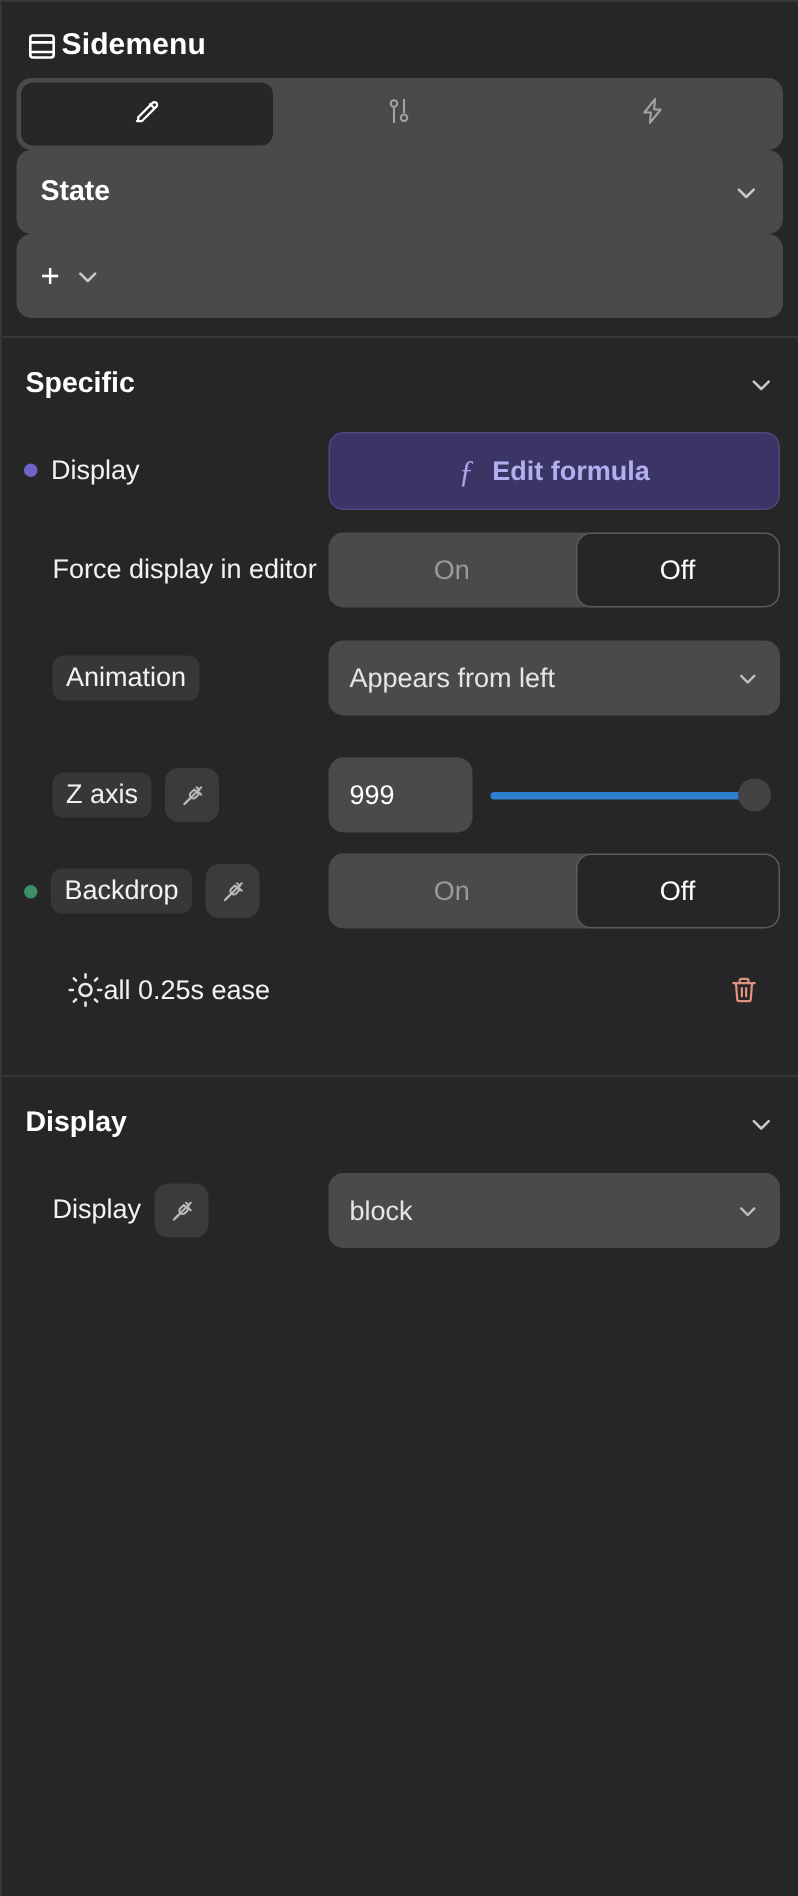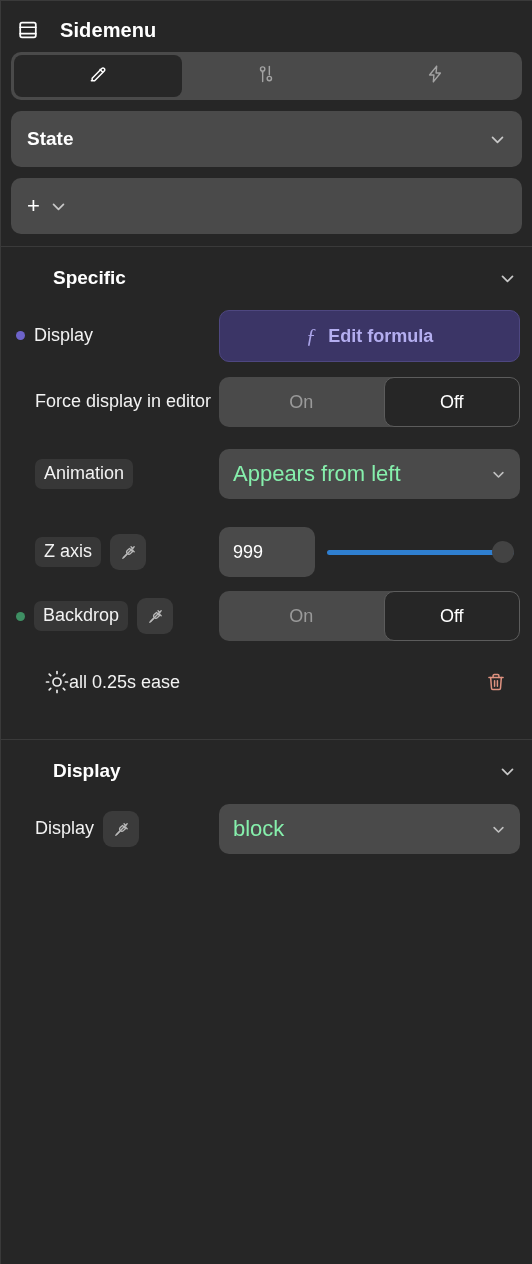--- a/index.html
+++ b/index.html
@@ -20,34 +20,34 @@
     border-left: 1px solid #3a3a3a;
     border-top: 1px solid #3a3a3a;
     color: #ffffff;
     display: flex;
     flex-direction: column;
   }
 
   
   .header {
     display: flex;
-    align-items: flex-start;
-    gap: 21px;
+    align-items: center;
+    gap: 2px;
     padding: 18px 16px 10px 16px;
   }
   .header .title {
     font-size: 20px;
     font-weight: 700;
     color: #ffffff;
     letter-spacing: .1px;
   }
   .panel-icon { width: 22px; height: 22px; display: block; }
 
   
-  .top-stack { padding: 0 10px 12px 10px; display: flex; flex-direction: column; gap: 11px; }
+  .top-stack { padding: 0 10px 12px 10px; display: flex; flex-direction: column; }
 
   .tabbar {
     display: flex;
     background: #4a4a4a;
     border-radius: 10px;
     padding: 3px;
     height: 48px;
   }
   .tab {
     flex: 1;
@@ -84,21 +84,20 @@
   }
   .chev-lg { width: 17px; height: 17px; color: #c8c8c8; flex: none; }
 
   .hr { height: 1px; background: #3a3a3a; width: 100%; }
 
   
   .section-head {
     display: flex;
     align-items: center;
     padding: 20px 16px 14px 16px;
-    margin-left: 36px;
   }
   .section-head .stitle {
     flex: 1;
     font-size: 19px;
     font-weight: 700;
     color: #ffffff;
   }
 
   .rows { padding: 0 12px; display: flex; flex-direction: column; }
 
@@ -200,21 +199,21 @@
   .select {
     flex: 1;
     height: 50px;
     background: #4a4a4a;
     border-radius: 10px;
     display: flex;
     align-items: center;
     padding: 0 14px;
     cursor: pointer;
   }
-  .select .val { flex: 1; font-size: 22px; color: #86efac; }
+  .select .val { flex: 1; font-size: 18px; color: #e5e5e5; }
   .select .chev { width: 15px; height: 15px; color: #c0c0c0; flex: none; }
 
   .numbox {
     width: 96px;
     height: 50px;
     flex: none;
     background: #4a4a4a;
     border-radius: 10px;
     display: flex;
     align-items: center;

